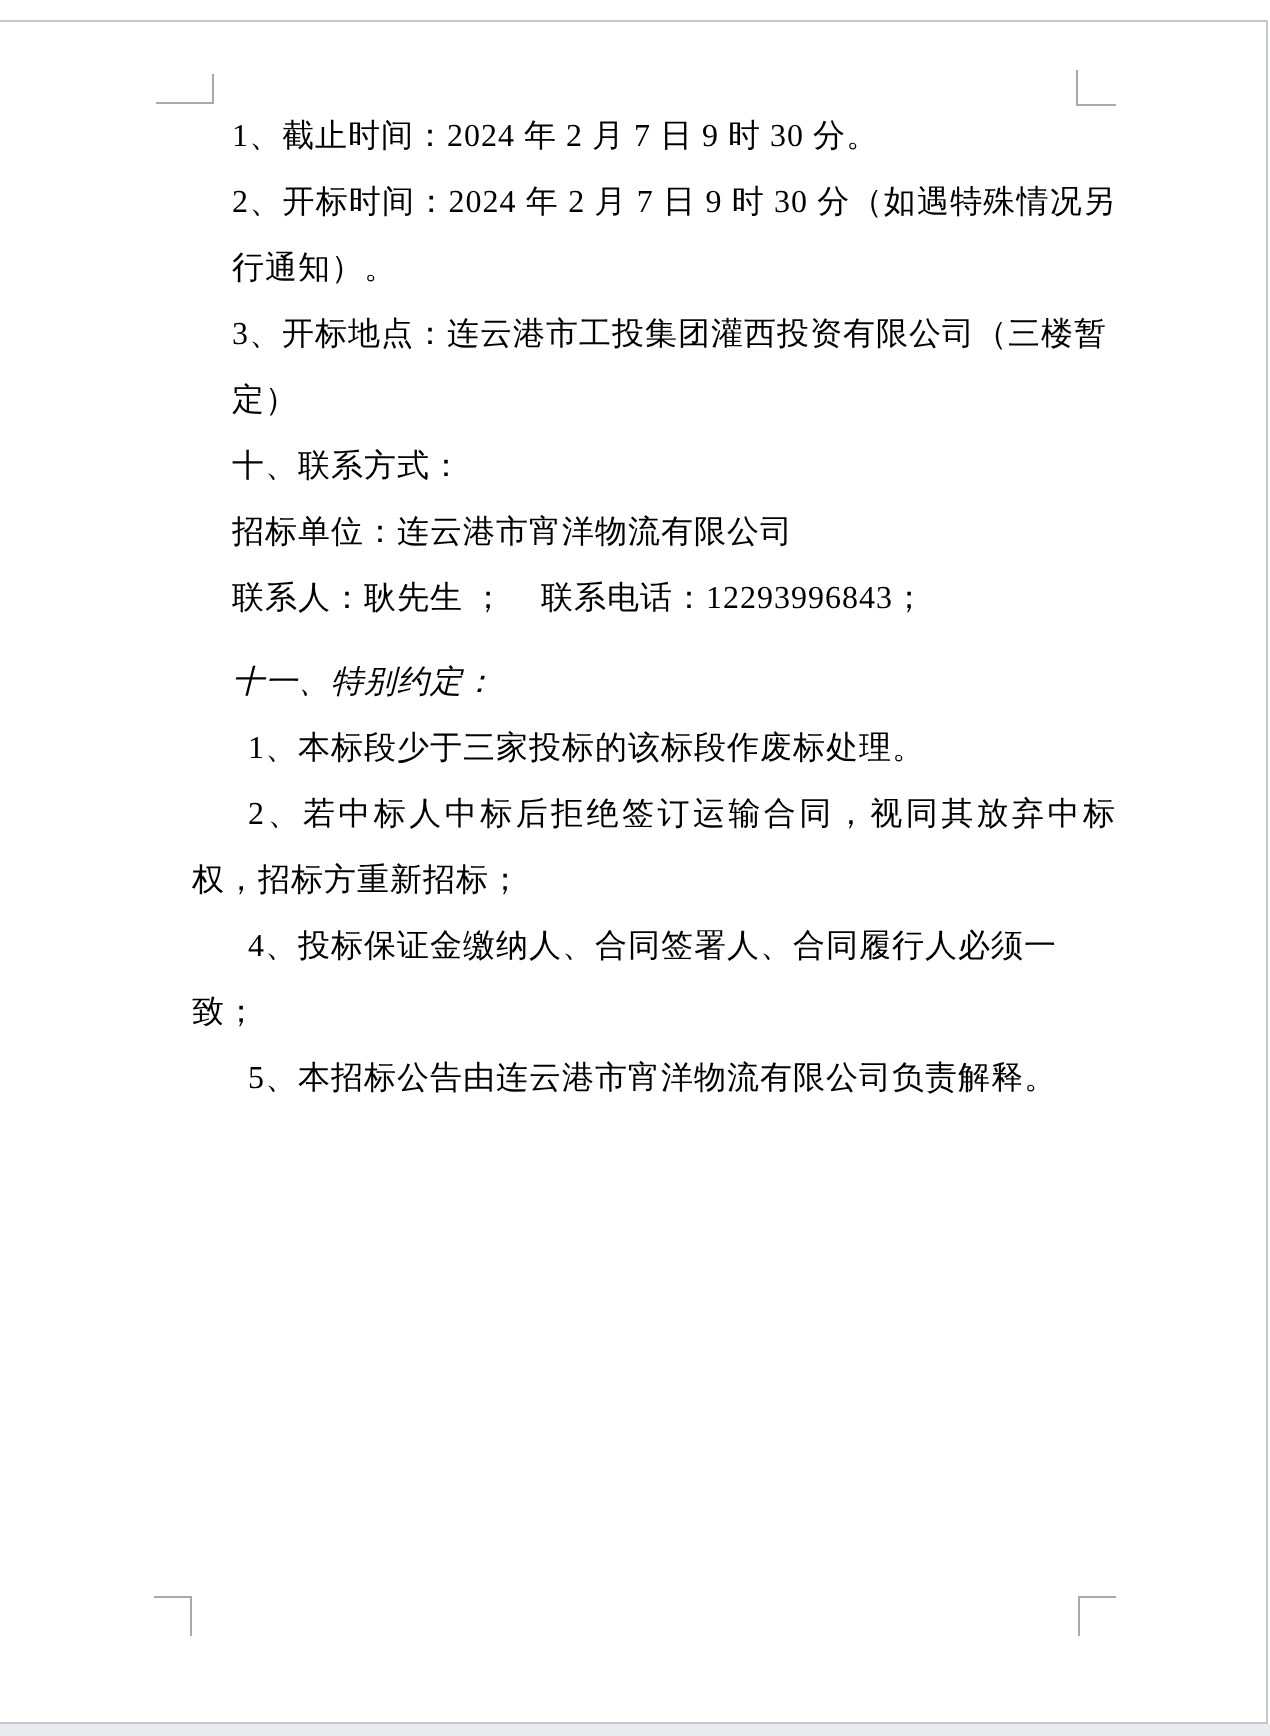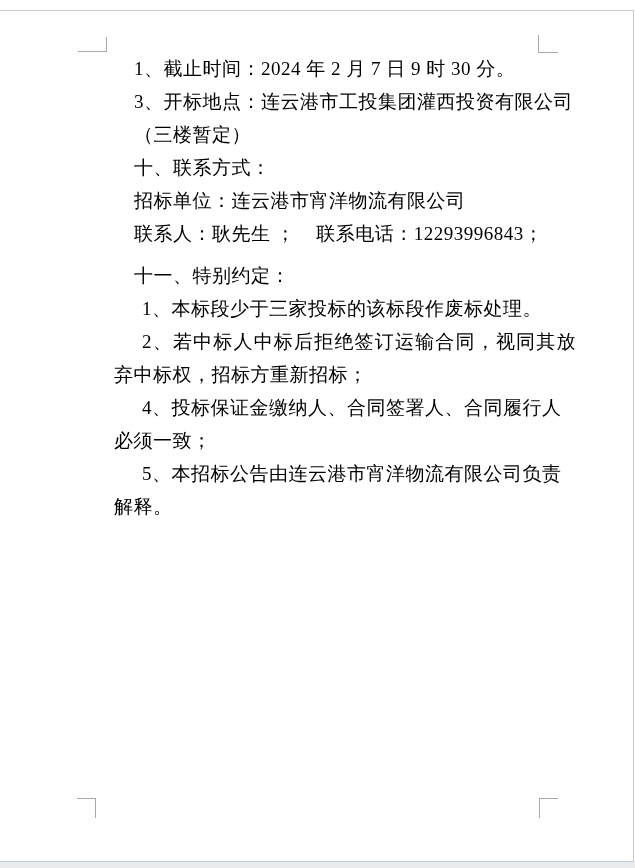--- a/index.html
+++ b/index.html
@@ -44,46 +44,47 @@
   .mark.tl { left: 108px; top: 26px; width: 29px; height: 15px;
              border-right: 1px solid var(--crop-mark); border-bottom: 1px solid var(--crop-mark); }
   .mark.tr { left: 568px; top: 24px; width: 20px; height: 18px;
              border-left: 1px solid var(--crop-mark); border-bottom: 1px solid var(--crop-mark); }
   .mark.bl { left: 107px; top: 787px; width: 19px; height: 20px;
              border-right: 1px solid var(--crop-mark); border-top: 1px solid var(--crop-mark); }
   .mark.br { left: 569px; top: 787px; width: 19px; height: 20px;
              border-left: 1px solid var(--crop-mark); border-top: 1px solid var(--crop-mark); }
   .content {
     position: absolute;
-    left: 144px;
+    left: 126px;
     top: 41px;
     width: 462px;
-    font-size: 19px;
+    font-size: 16px;
     line-height: 33px;
     color: var(--text);
   }
   .para { white-space: pre-wrap; letter-spacing: 0.5px; }
   .para.indented { margin-left: 20px; }
   .para.item { text-indent: 28px; }
   .para.justify { text-align: justify; }
-  .para.gap-top { margin-top: 9px; }
+  .para.gap-top { margin-top: 9px; font-style: italic; }
   .sig-wrap { margin-left: 120px; text-align: center; }
 </style>
 </head>
 <body>
 
 <div class="page">
   <div class="mark tl"></div>
   <div class="mark tr"></div>
   <div class="mark bl"></div>
   <div class="mark br"></div>
 
   <div class="content">
     <div>
         <div class="para indented">1、截止时间：2024 年 2 月 7 日 9 时 30 分。</div>
+        <div class="para indented justify">2、开标时间：2024 年 2 月 7 日 9 时 30 分（如遇特殊情况另行通知）。</div>
         <div class="para indented">3、开标地点：连云港市工投集团灌西投资有限公司（三楼暂定）</div>
         <div class="para indented">十、联系方式：</div>
         <div class="para indented">招标单位：连云港市宵洋物流有限公司</div>
         <div class="para indented">联系人：耿先生 ；    联系电话：12293996843；</div>
         <div class="para indented gap-top">十一、特别约定：</div>
         <div class="para item">1、本标段少于三家投标的该标段作废标处理。</div>
         <div class="para item justify">2、若中标人中标后拒绝签订运输合同，视同其放弃中标权，招标方重新招标；</div>
         <div class="para item">4、投标保证金缴纳人、合同签署人、合同履行人必须一致；</div>
         <div class="para item">5、本招标公告由连云港市宵洋物流有限公司负责解释。</div>
       </div>

